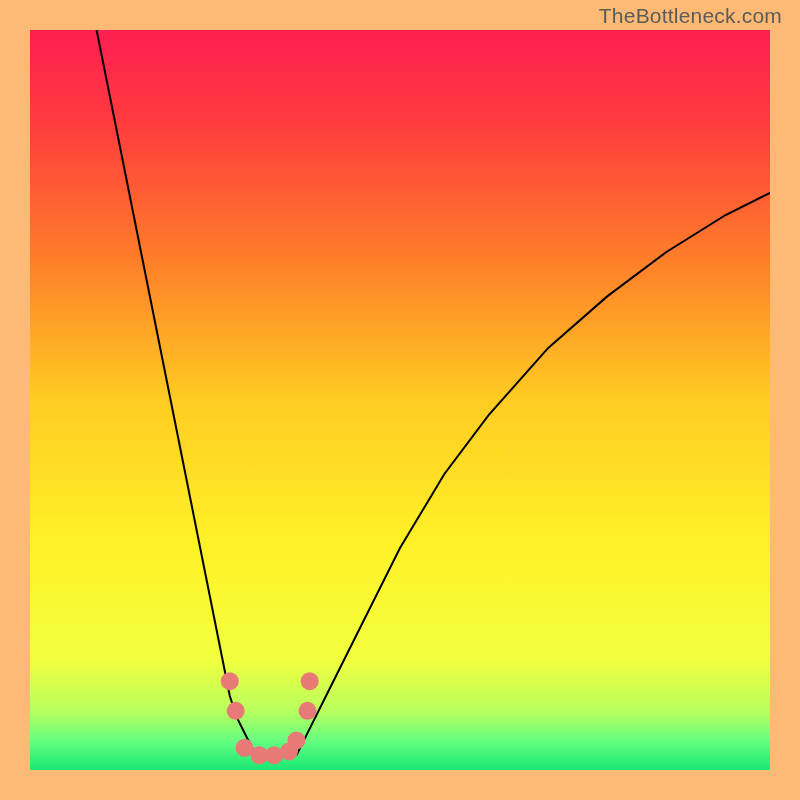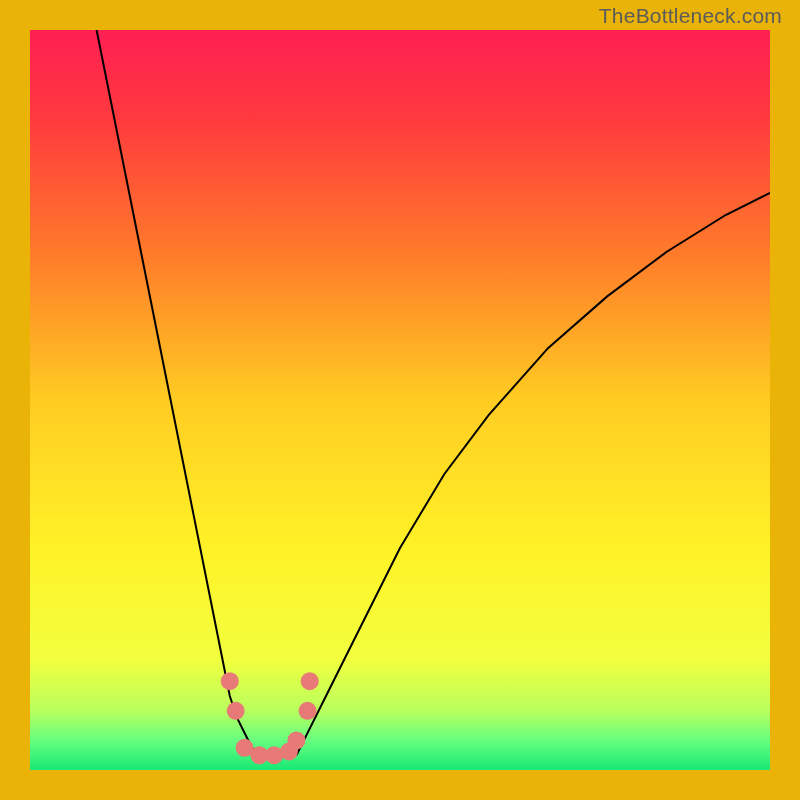--- a/index.html
+++ b/index.html
@@ -9,21 +9,21 @@
     height: 800px;
     background: #000;
     overflow: hidden;
     font-family: Arial, Helvetica, sans-serif;
   }
   .frame {
     position: absolute;
     top: 0; left: 0;
     width: 800px;
     height: 800px;
-    background: #eab308;
+    background: #fdba74;
   }
   .plot {
     position: absolute;
     top: 30px;
     left: 30px;
     width: 740px;
     height: 740px;
     overflow: hidden;
   }
   .watermark {

